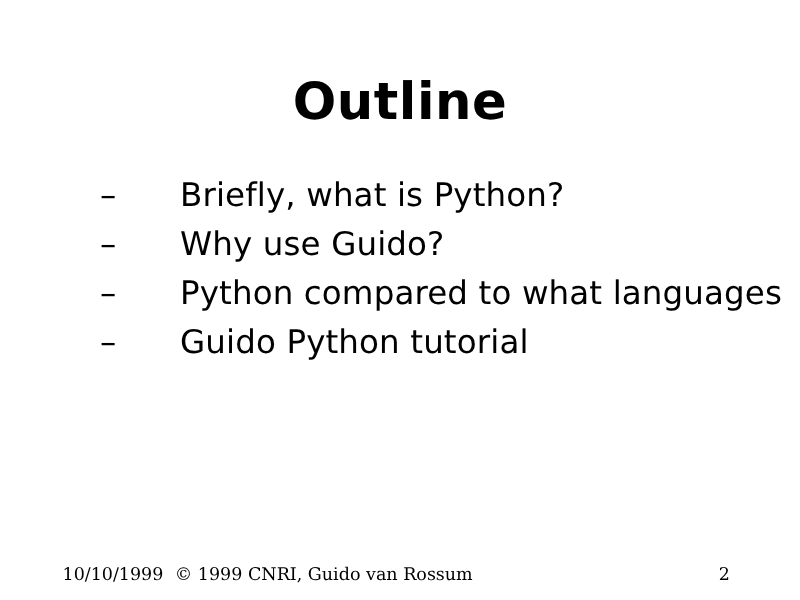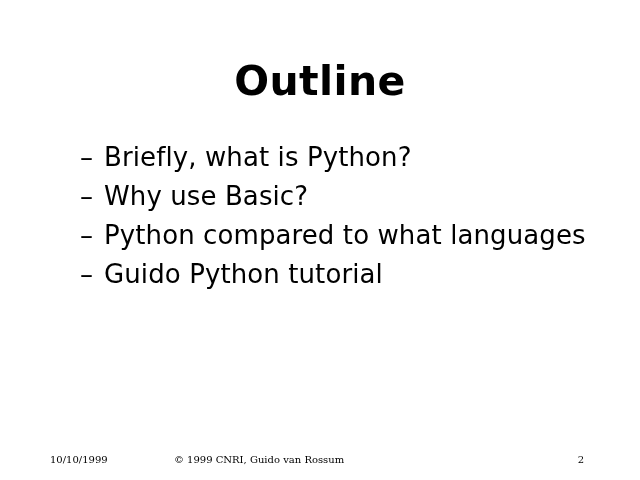--- a/index.html
+++ b/index.html
@@ -54,30 +54,31 @@
   .bullet-marker {
     width: 24px;
     flex: 0 0 24px;
     font-size: 26px;
     line-height: 39px;
     color: #000000;
   }
   .bullet-text {
     flex: 0 1 auto;
     letter-spacing: 0.1px;
+    margin-left: 40px;
   }
   
   #footer {
     position: absolute;
     left: 0;
     top: 452px;
     width: 640px;
     height: 16px;
     font-family: "DejaVu Serif", serif;
-    font-size: 10px;
+    font-size: 14px;
     line-height: 16px;
     color: #000000;
   }
   #footer-date {
     position: absolute;
     left: 50px;
     top: 0;
     white-space: nowrap;
   }
   #footer-copyright {
@@ -105,21 +106,21 @@
 
   <div id="bullet-list">
 
     <div class="bullet-row">
       <span class="bullet-marker">–</span>
       <span class="bullet-text">Briefly, what is Python?</span>
     </div>
 
     <div class="bullet-row">
       <span class="bullet-marker">–</span>
-      <span class="bullet-text">Why use Basic?</span>
+      <span class="bullet-text">Why use Guido?</span>
     </div>
 
     <div class="bullet-row">
       <span class="bullet-marker">–</span>
       <span class="bullet-text">Python compared to what languages</span>
     </div>
 
     <div class="bullet-row">
       <span class="bullet-marker">–</span>
       <span class="bullet-text">Guido Python tutorial</span>

